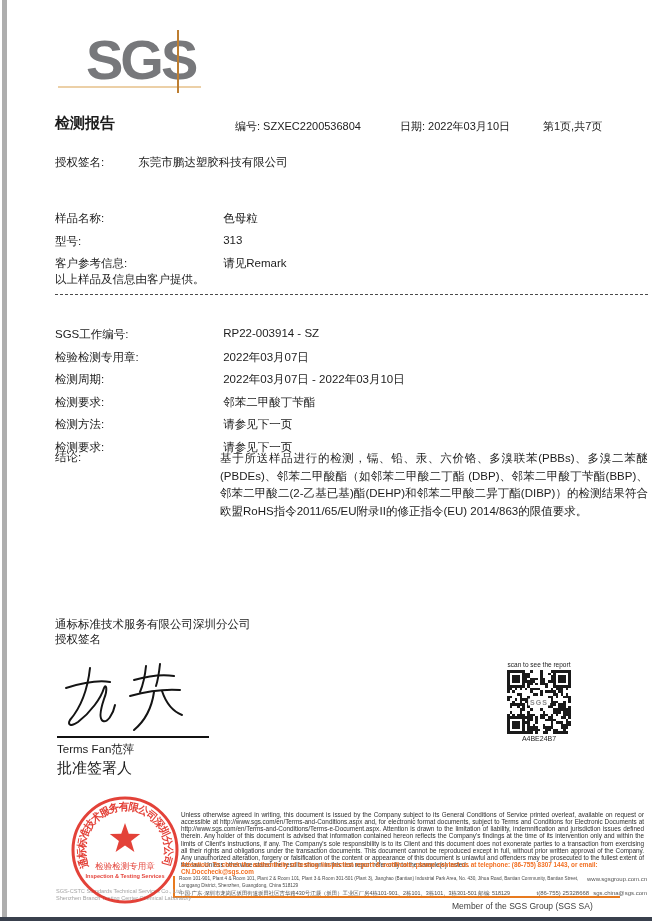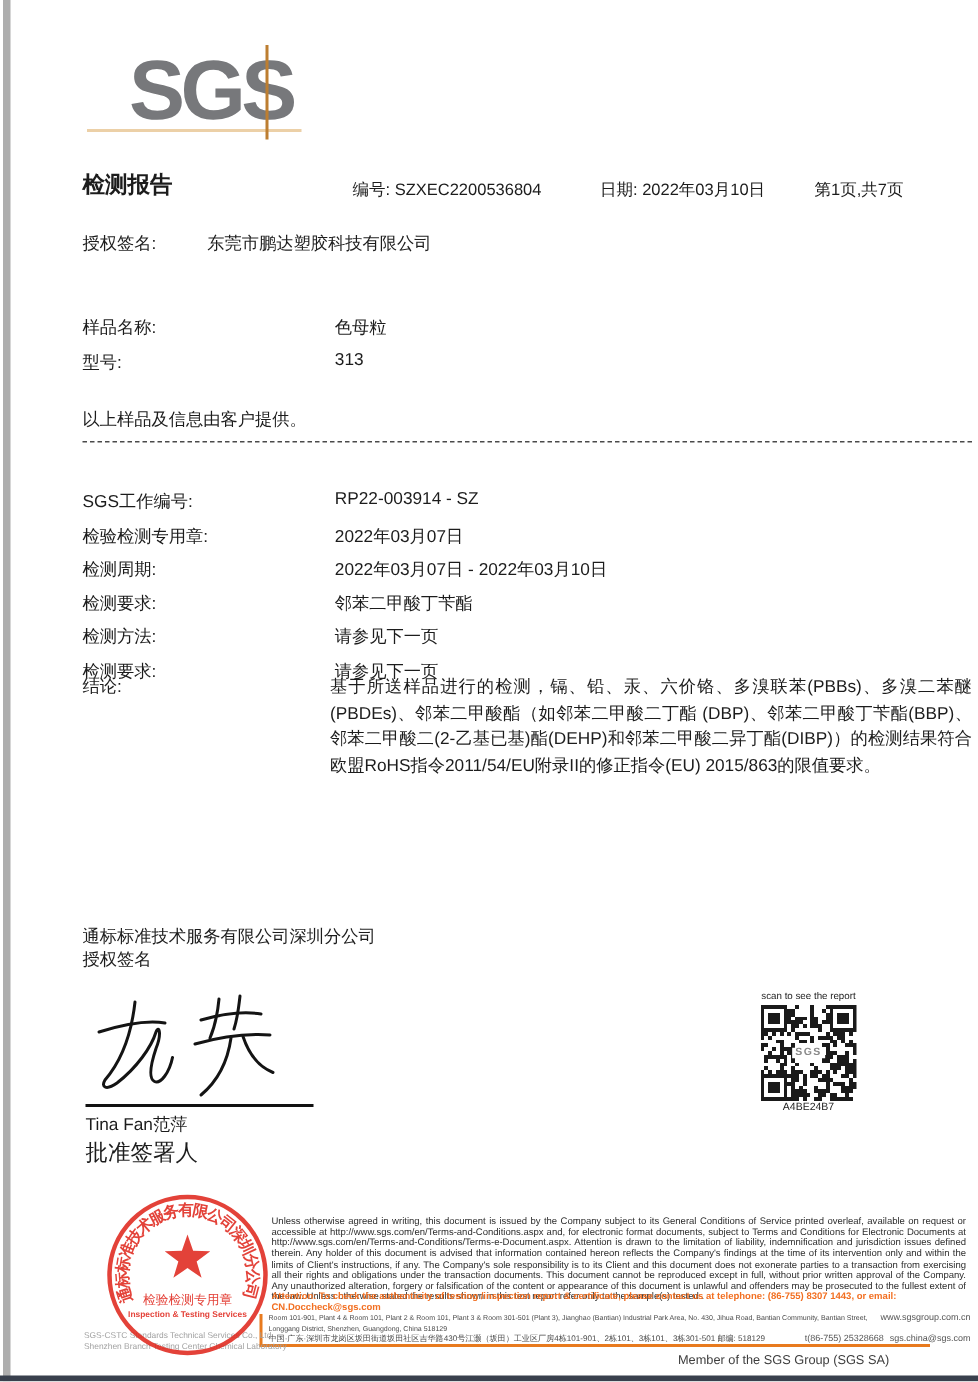--- a/index.html
+++ b/index.html
@@ -89,20 +89,24 @@
 
   <div class="rows sample-rows">
     <div class="row">
       <span class="lbl">样品名称:</span>
       <span>色母粒</span>
     </div>
     <div class="row">
       <span class="lbl">型号:</span>
       <span>313</span>
     </div>
+    <div class="row">
+      <span class="lbl">客户参考信息:</span>
+      <span>请见Remark</span>
+    </div>
   </div>
   <div class="sample-note">以上样品及信息由客户提供。</div>
   <div class="dashline"></div>
 
   <div class="rows sgs-rows">
     <div class="row">
       <span class="lbl">SGS工作编号:</span>
       <span>RP22-003914 - SZ</span>
     </div>
     <div class="row">
@@ -120,38 +124,38 @@
     <div class="row">
       <span class="lbl">检测方法:</span>
       <span>请参见下一页</span>
     </div>
     <div class="row">
       <span class="lbl">检测要求:</span>
       <span>请参见下一页</span>
     </div>
   </div>
   <div class="concl-label">结论:</div>
-  <div class="concl-text">基于所送样品进行的检测，镉、铅、汞、六价铬、多溴联苯(PBBs)、多溴二苯醚(PBDEs)、邻苯二甲酸酯（如邻苯二甲酸二丁酯 (DBP)、邻苯二甲酸丁苄酯(BBP)、邻苯二甲酸二(2-乙基已基)酯(DEHP)和邻苯二甲酸二异丁酯(DIBP)）的检测结果符合欧盟RoHS指令2011/54/EU附录II的修正指令(EU) 2015/863的限值要求。</div>
+  <div class="concl-text">基于所送样品进行的检测，镉、铅、汞、六价铬、多溴联苯(PBBs)、多溴二苯醚(PBDEs)、邻苯二甲酸酯（如邻苯二甲酸二丁酯 (DBP)、邻苯二甲酸丁苄酯(BBP)、邻苯二甲酸二(2-乙基已基)酯(DEHP)和邻苯二甲酸二异丁酯(DIBP)）的检测结果符合欧盟RoHS指令2011/65/EU附录II的修正指令(EU) 2014/863的限值要求。</div>
 
   <div class="sig-company">通标标准技术服务有限公司深圳分公司</div>
   <div class="sig-label">授权签名</div>
   <svg class="sig-svg" width="155" height="78" viewBox="0 0 155 78">
     <g fill="none" stroke="#141414" stroke-width="2" stroke-linecap="round">
       <path d="M8,30 C24,25 40,22 52,24"></path>
       <path d="M32,10 C30,28 24,48 12,62 C9,67 13,69 20,64 C33,54 43,40 46,30 C48,25 50,31 46,41 C42,53 41,61 45,63 C49,65 55,57 57,47"></path>
       <path d="M76,22 C90,18 104,16 116,18"></path>
       <path d="M88,8 C87,18 85,27 82,34"></path>
       <path d="M102,6 C101,15 100,22 98,28"></path>
       <path d="M72,38 C90,33 108,31 122,32"></path>
       <path d="M96,34 C94,48 88,62 76,72"></path>
       <path d="M104,33 C108,45 114,53 124,57"></path>
     </g>
   </svg>
   <div class="sig-line"></div>
-  <div class="sig-name">Tina Fan范萍</div>
+  <div class="sig-name">Terms Fan范萍</div>
   <div class="sig-role">批准签署人</div>
 
   <div class="qr-block">
     <div class="qr-caption">scan to see the report</div>
     <div class="qr-wrap">
       <svg id="qrsvg" viewBox="0 0 25 25" shape-rendering="crispEdges">
           <rect x="0" y="0" width="1" height="1" fill="#1a1a1a"></rect>
           <rect x="1" y="0" width="1" height="1" fill="#1a1a1a"></rect>
           <rect x="2" y="0" width="1" height="1" fill="#1a1a1a"></rect>
           <rect x="3" y="0" width="1" height="1" fill="#1a1a1a"></rect>

